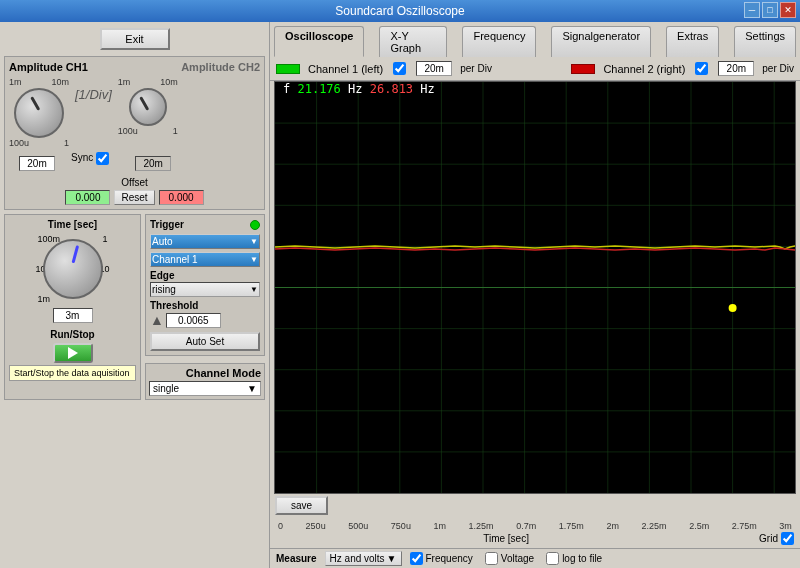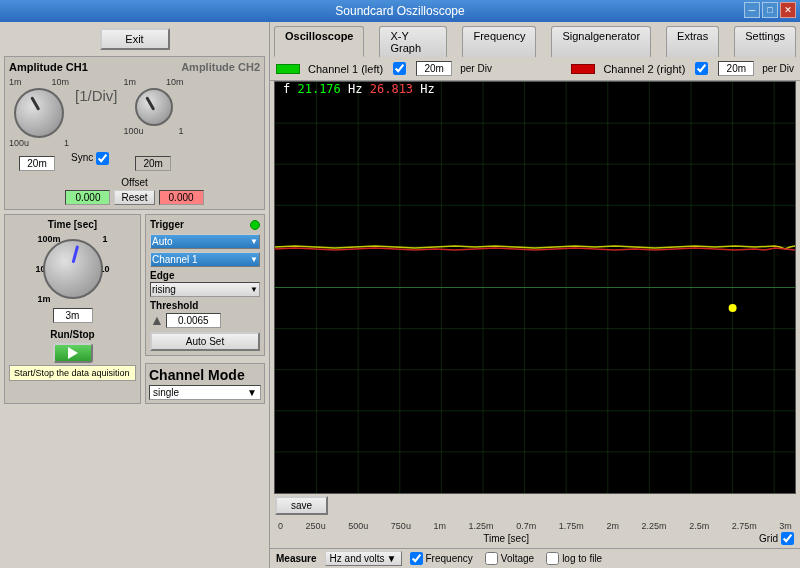--- a/index.html
+++ b/index.html
@@ -142,23 +142,24 @@
     }
     .knob-bottom-scale {
       display: flex;
       justify-content: space-between;
       width: 60px;
       font-size: 9px;
       color: #333;
     }
 
     .divlabel {
-      font-size: 15px;
+      font-size: 13px;
       color: #555;
       text-align: right;
+      font-style: italic;
     }
 
     .sync-row {
       display: flex;
       align-items: center;
       gap: 4px;
       margin-top: 4px;
       margin-left: 10px;
     }
     .sync-label { font-size: 10px; }
@@ -218,21 +219,20 @@
       font-weight: bold;
       font-size: 10px;
       margin-bottom: 4px;
       text-align: center;
     }
     .time-knob-container {
       position: relative;
       width: 70px;
       height: 70px;
       margin: 0 auto;
-      font-weight: bold;
     }
     .time-knob {
       width: 60px;
       height: 60px;
       border-radius: 50%;
       background: radial-gradient(circle at 35% 35%, #e0e0e0, #888);
       border: 2px solid #666;
       position: absolute;
       top: 5px;
       left: 5px;
@@ -370,21 +370,21 @@
       cursor: pointer;
       text-align: center;
     }
 
     .channel-mode-section {
       margin-top: 4px;
       border: 1px solid #999;
       background: #c8c4bc;
       padding: 3px;
     }
-    .channel-mode-label { font-weight: bold; font-size: 14px; margin-bottom: 2px; text-align: left; }
+    .channel-mode-label { font-weight: bold; font-size: 11px; margin-bottom: 2px; text-align: right; }
     .channel-mode-select {
       display: flex;
       justify-content: space-between;
       align-items: center;
       background: white;
       border: 1px inset #999;
       padding: 1px 3px;
       font-size: 10px;
     }
 

